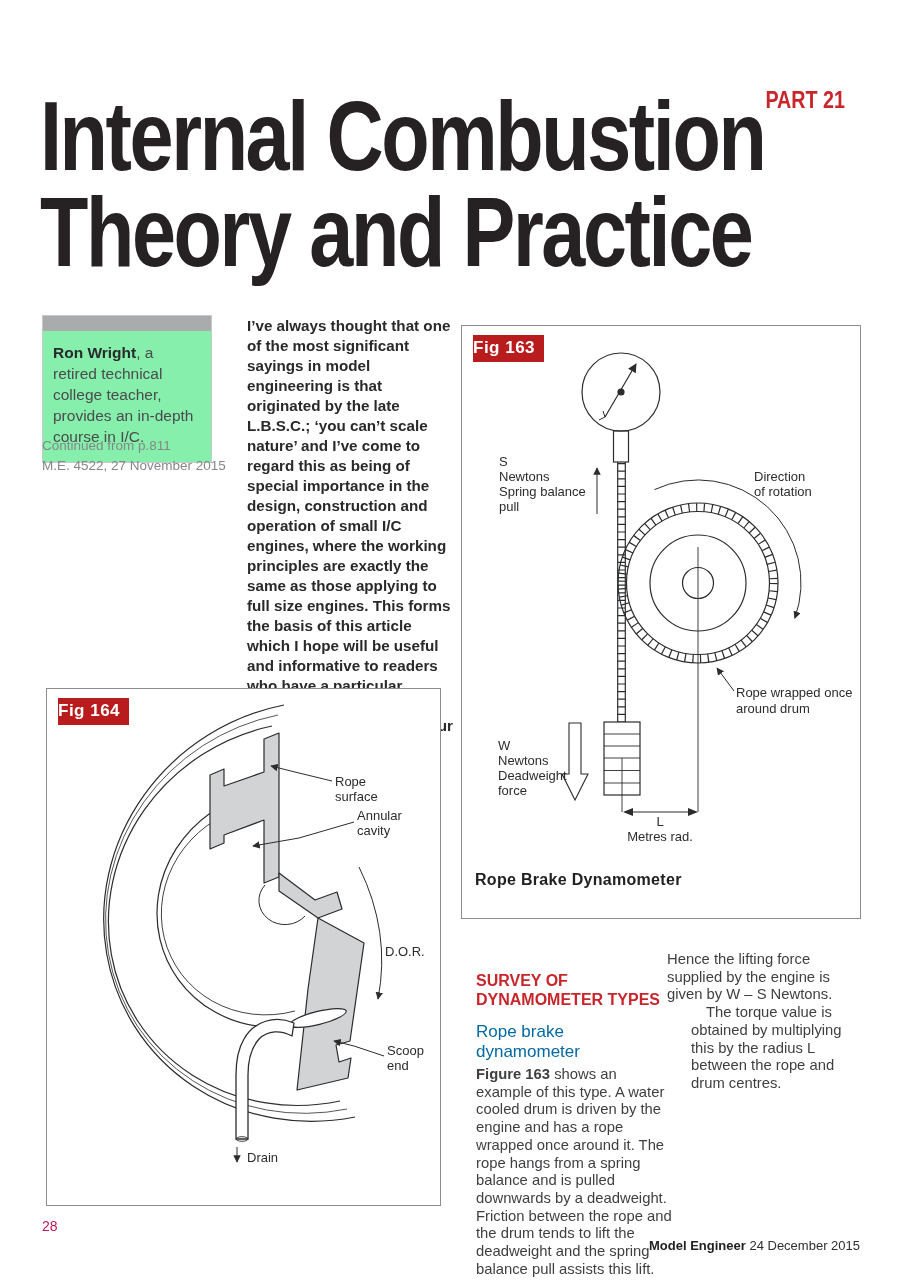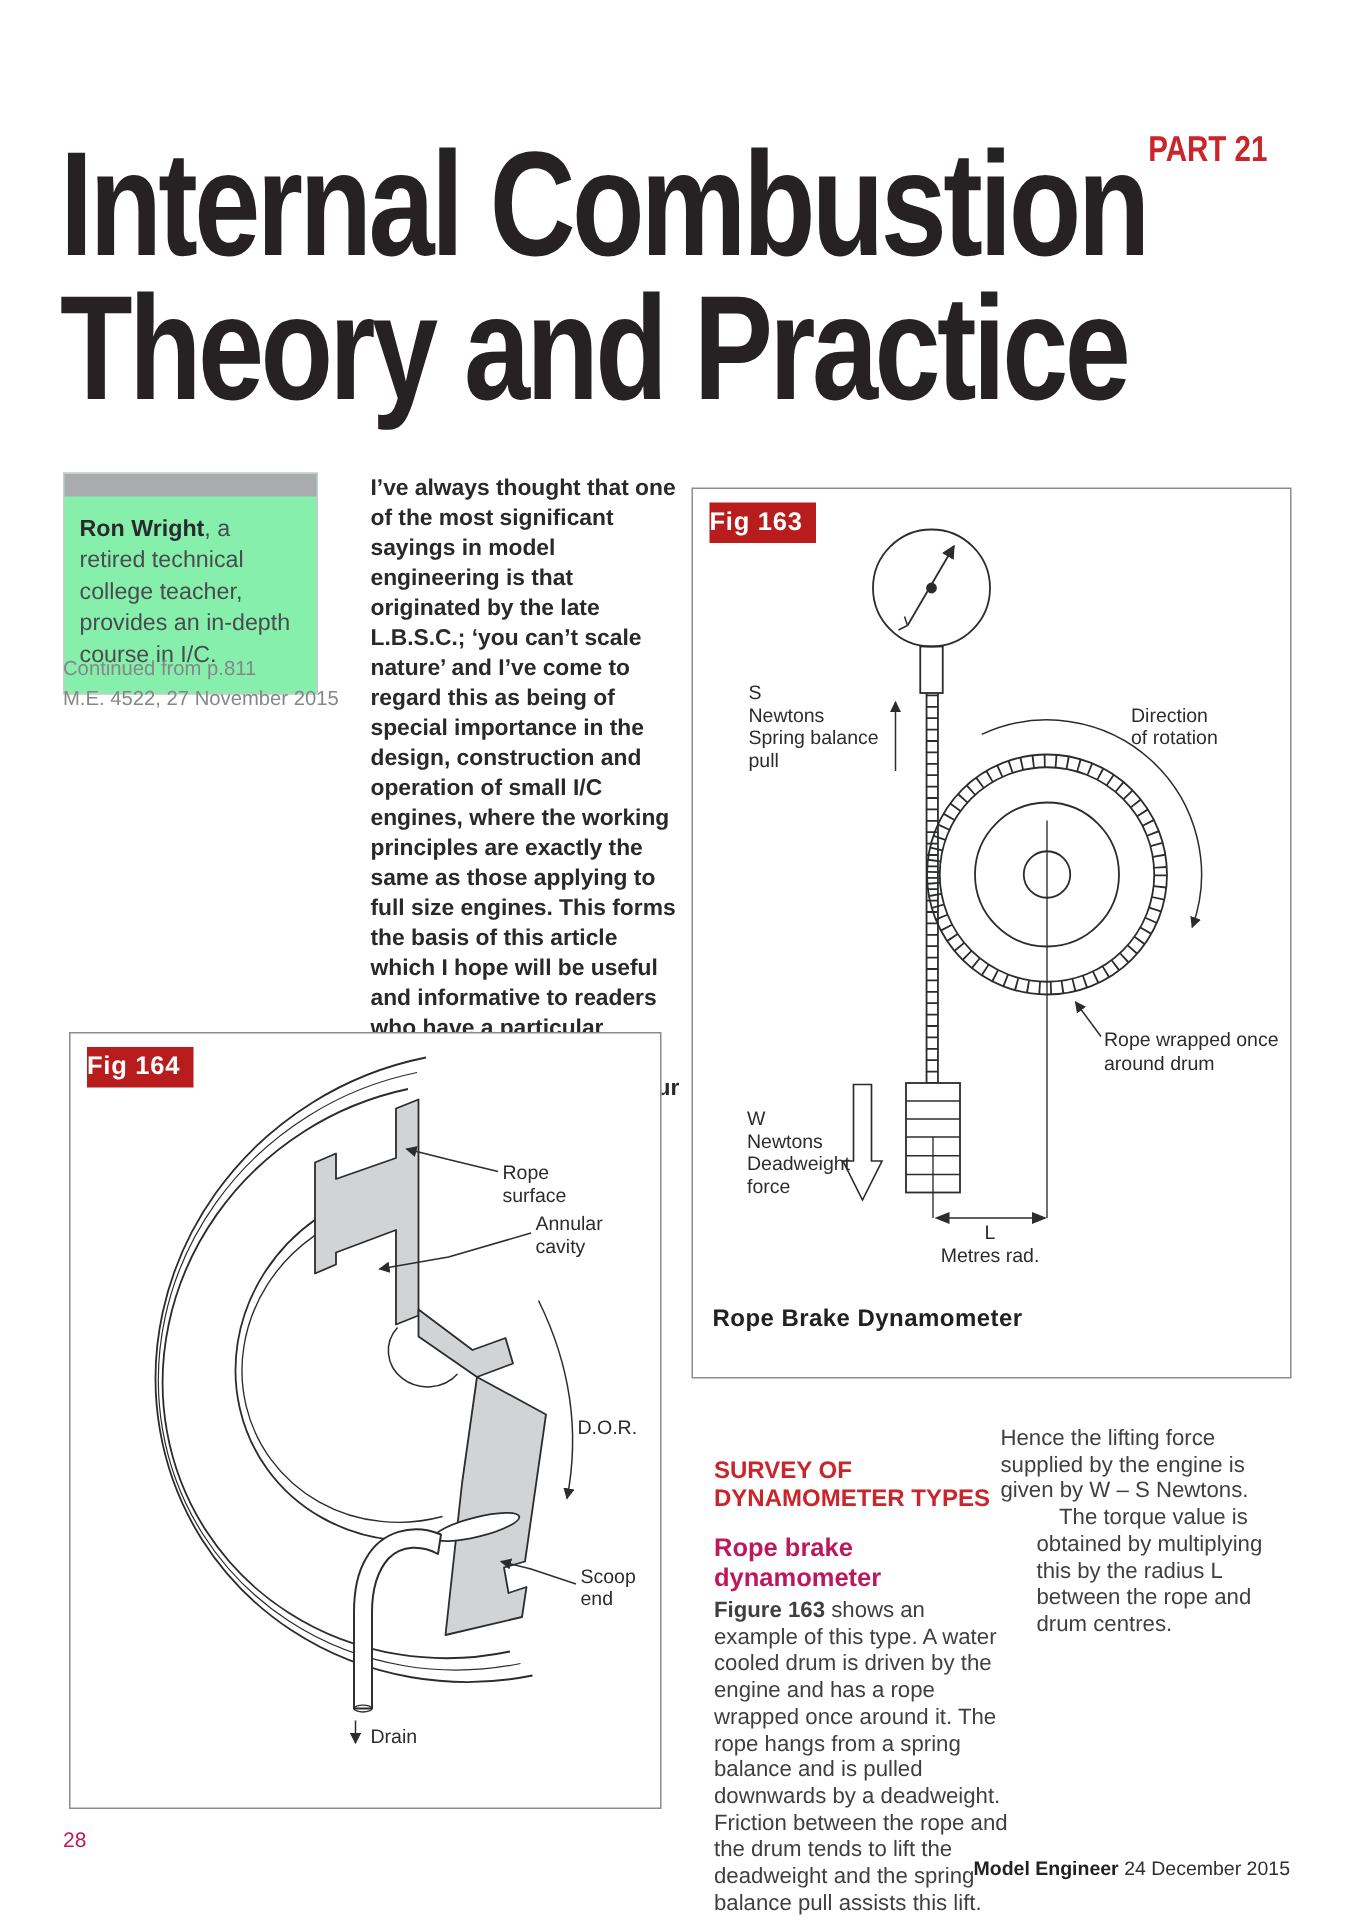--- a/index.html
+++ b/index.html
@@ -40,21 +40,21 @@
   .fig-caption{
     position:absolute;left:13px;top:545px;font-size:16px;font-weight:700;
     color:#232021;letter-spacing:0.3px;
   }
   .dtext{font-family:"Liberation Sans",sans-serif;font-size:13px;fill:#2b2c2e;}
   
   .col{position:absolute;width:200px;font-size:14.8px;line-height:17.7px;color:#3e3f41;}
   #col1{left:476px;top:934px;margin-top:37px;}
   #col2{left:667px;top:934px;padding-top:17px;}
   .red-head{color:#c9252b;font-weight:700;font-size:16px;line-height:19px;}
-  .red-sub{color:#be185d;font-weight:700;font-size:17px;line-height:19.5px;}
+  .red-sub{color:#0369a1;font-weight:400;font-size:17px;line-height:19.5px;}
   .head-gap{height:13px;}
   .sub-gap{height:5px;}
   .col p{margin:0;}
   .col p.ind{text-indent:15px;margin-left:24px;}
   
   .footer-left{position:absolute;left:42px;top:1218px;font-size:14px;color:#be185d;}
   .footer-right{position:absolute;right:45px;top:1238px;font-size:13px;color:#2e2f31;}
   .footer-right b{color:#232021;}
 </style>
 </head>

